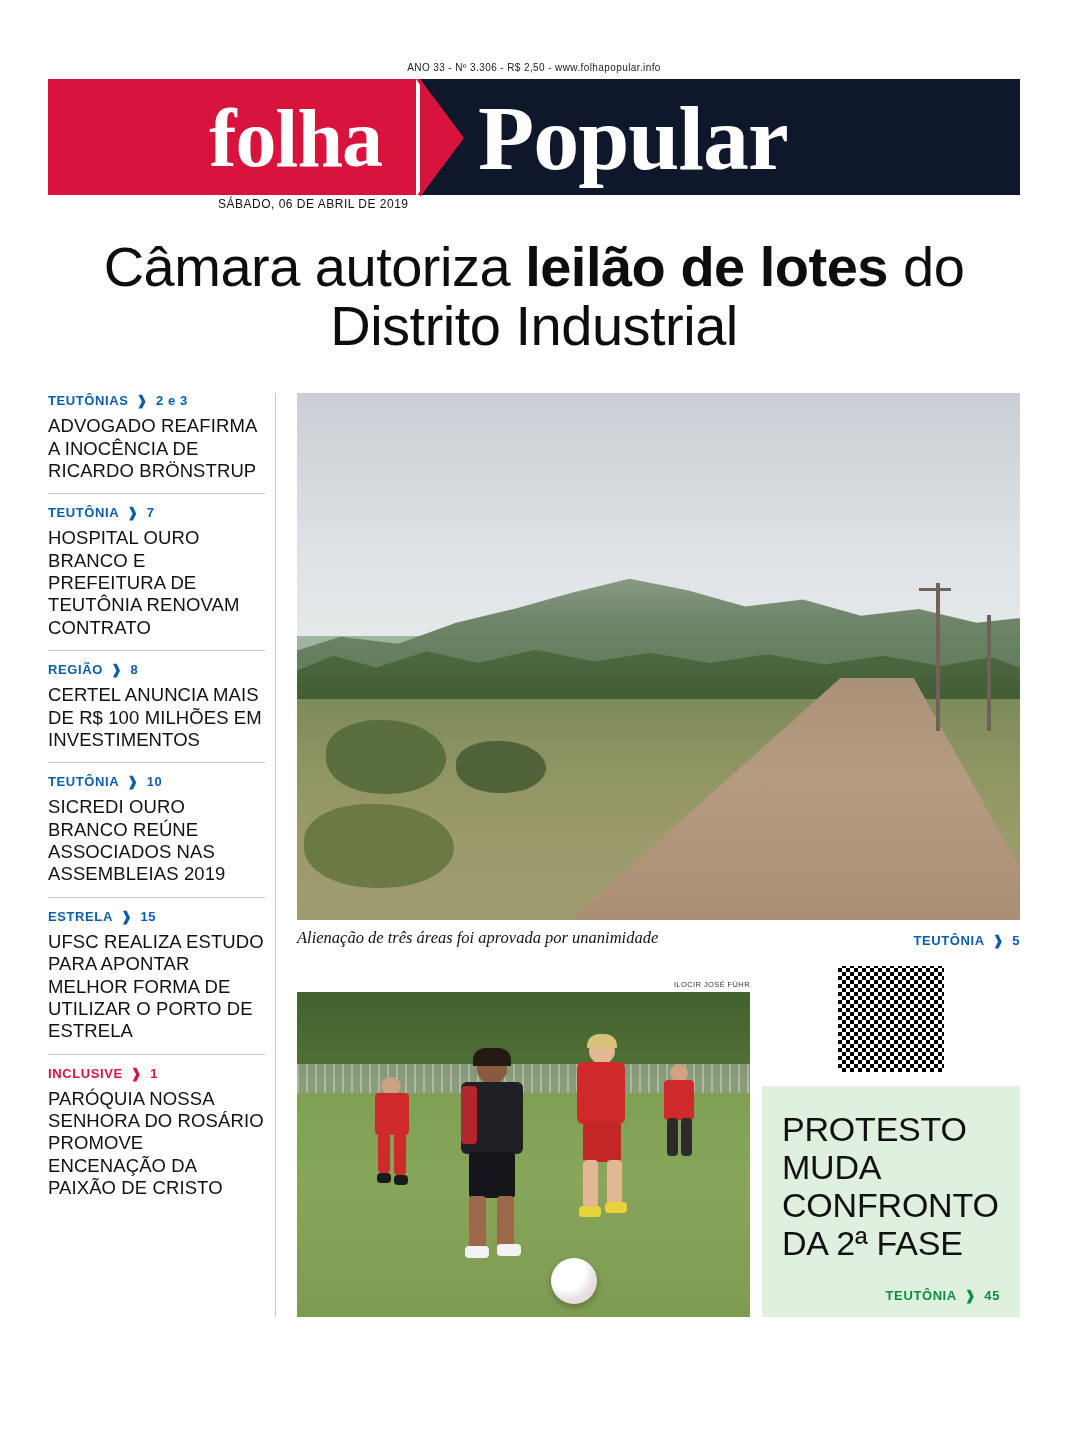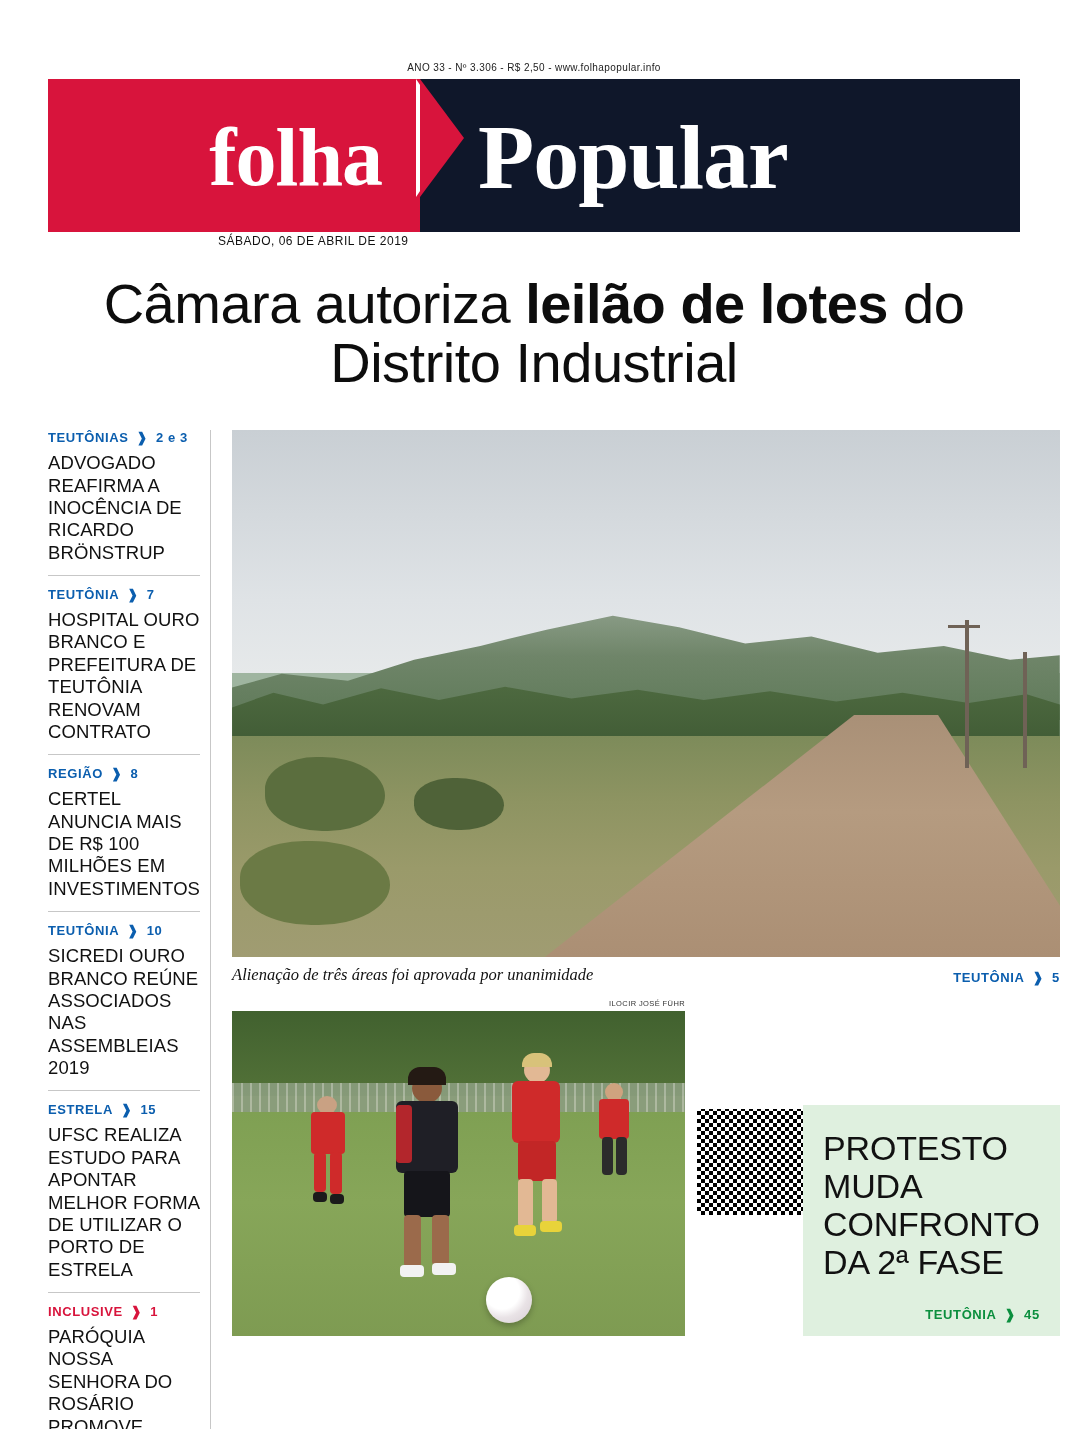--- a/index.html
+++ b/index.html
@@ -27,21 +27,21 @@
   .masthead-meta {
     text-align: center;
     font-size: 10px;
     letter-spacing: 0.4px;
     color: #222;
     padding-top: 62px;
     padding-bottom: 6px;
   }
   .masthead {
     position: relative;
-    height: 153px;
+    height: 116px;
     display: flex;
     align-items: stretch;
   }
   .mast-left {
     width: 372px;
     background: #d8143c;
     position: relative;
     display: flex;
     align-items: center;
     justify-content: flex-end;
@@ -262,21 +262,21 @@
     background: linear-gradient(180deg,#7fa053 0%, #87a659 40%, #7e9b52 100%);
   }
   .player { position: absolute; }
   .p-body { position:absolute; border-radius: 4px; }
   .ball {
     position:absolute; left: 56%; bottom: 4%;
     width: 46px; height: 46px; border-radius: 50%;
     background: radial-gradient(circle at 35% 32%, #ffffff 40%, #e9e3e6 60%, #d5ccd2 100%);
     box-shadow: 0 3px 6px rgba(0,0,0,.25);
   }
-  .right-stack { flex: 1; display: flex; flex-direction: row; }
+  .right-stack { flex: 1; display: flex; flex-direction: column; }
   .qr-row { display: flex; justify-content: center; }
   .qr {
     width: 106px; height: 106px;
     background-image:
       repeating-linear-gradient(0deg, #000 0 4px, #fff 4px 8px),
       repeating-linear-gradient(90deg, #000 0 4px, #fff 4px 8px);
     background-blend-mode: difference;
     background-color:#fff;
     margin: 4px 0 14px 0;
   }

